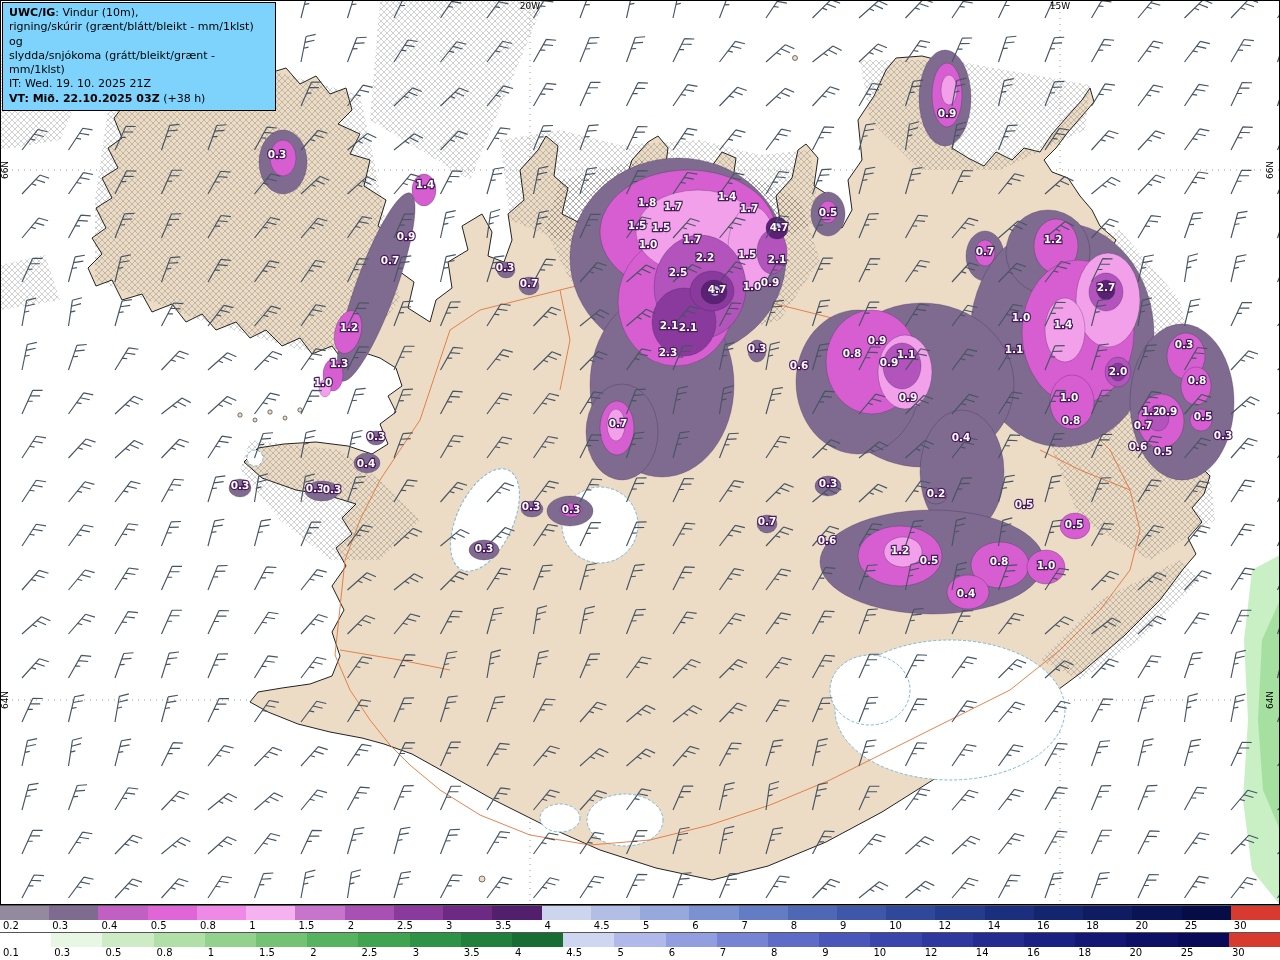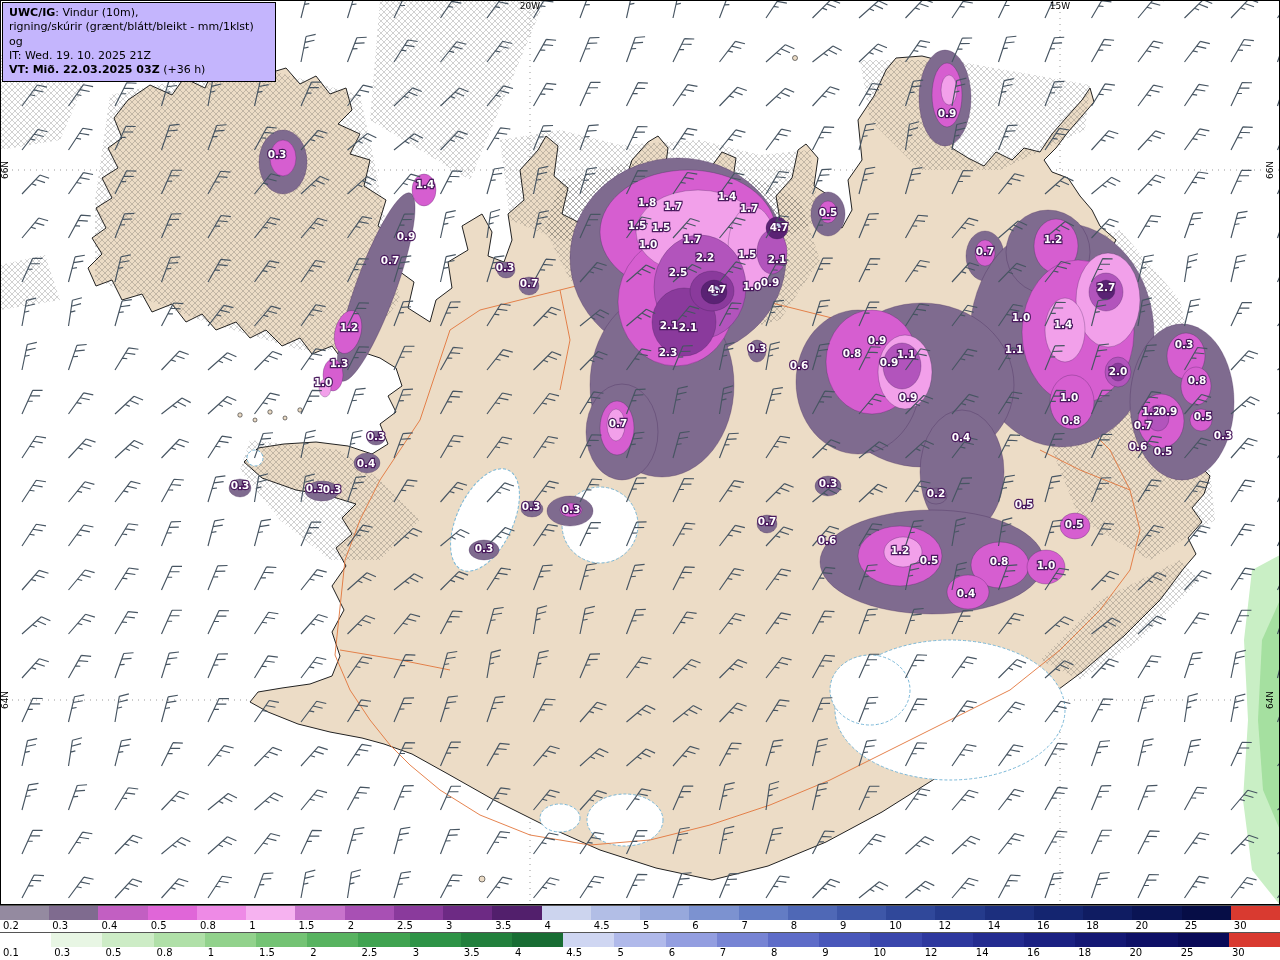--- a/index.html
+++ b/index.html
@@ -1,19 +1,19 @@
 <!DOCTYPE html>
 <html><head>
 <meta charset="utf-8">
 <style>
   html,body{margin:0;padding:0;background:#fff;}
   .stage{position:relative;width:1280px;height:960px;overflow:hidden;background:#fff;
          font-family:"DejaVu Sans",sans-serif;}
   #map{position:absolute;left:0;top:0;}
-  .titlebox{position:absolute;left:2px;top:2px;background:#c4b5fd;border:1px solid #000;
+  .titlebox{position:absolute;left:2px;top:2px;background:#7dd3fc;border:1px solid #000;
             padding:3px 6px 4px 6px;font-size:11px;line-height:1.3;color:#000;max-width:260px;}
   .titlebox b{font-weight:bold;}
   .colorbars{position:absolute;left:0;bottom:0;width:1280px;height:55px;background:#fff;}
   .bar{display:flex;width:1280px;height:14px;border-top:1px solid #555;}
   .seg{flex:1;height:100%;}
   .labrow{display:flex;width:1280px;height:12px;background:#fff;}
   .seglab{flex:1;font-size:10px;line-height:12px;padding-left:3px;color:#000;
           font-family:"DejaVu Sans",sans-serif;}
 </style>
 </head>
@@ -874,23 +874,24 @@
       </g>
 
   <rect x="0.5" y="0.5" width="1279" height="904" fill="none" stroke="#000" stroke-width="1"></rect>
 </svg>
 
 <div class="titlebox">
   <div>
     <b>UWC/IG</b><span>: Vindur (10m),</span>
   </div>
   <div>rigning/skúrir (grænt/blátt/bleikt - mm/1klst) og</div>
+  <div>slydda/snjókoma (grátt/bleikt/grænt - mm/1klst)</div>
   <div>IT: Wed. 19. 10. 2025 21Z</div>
   <div>
-    <b>VT: Mið. 22.03.2025 03Z</b><span> (+36 h)</span>
+    <b>VT: Mið. 22.10.2025 03Z</b><span> (+38 h)</span>
   </div>
 </div>
 
 <div class="colorbars">
   <div class="bar" id="bar1">
         <div class="seg" style="background: rgb(148, 138, 160);"></div>
         <div class="seg" style="background: rgb(127, 107, 143);"></div>
         <div class="seg" style="background: rgb(194, 95, 194);"></div>
         <div class="seg" style="background: rgb(224, 102, 216);"></div>
         <div class="seg" style="background: rgb(238, 138, 230);"></div>

